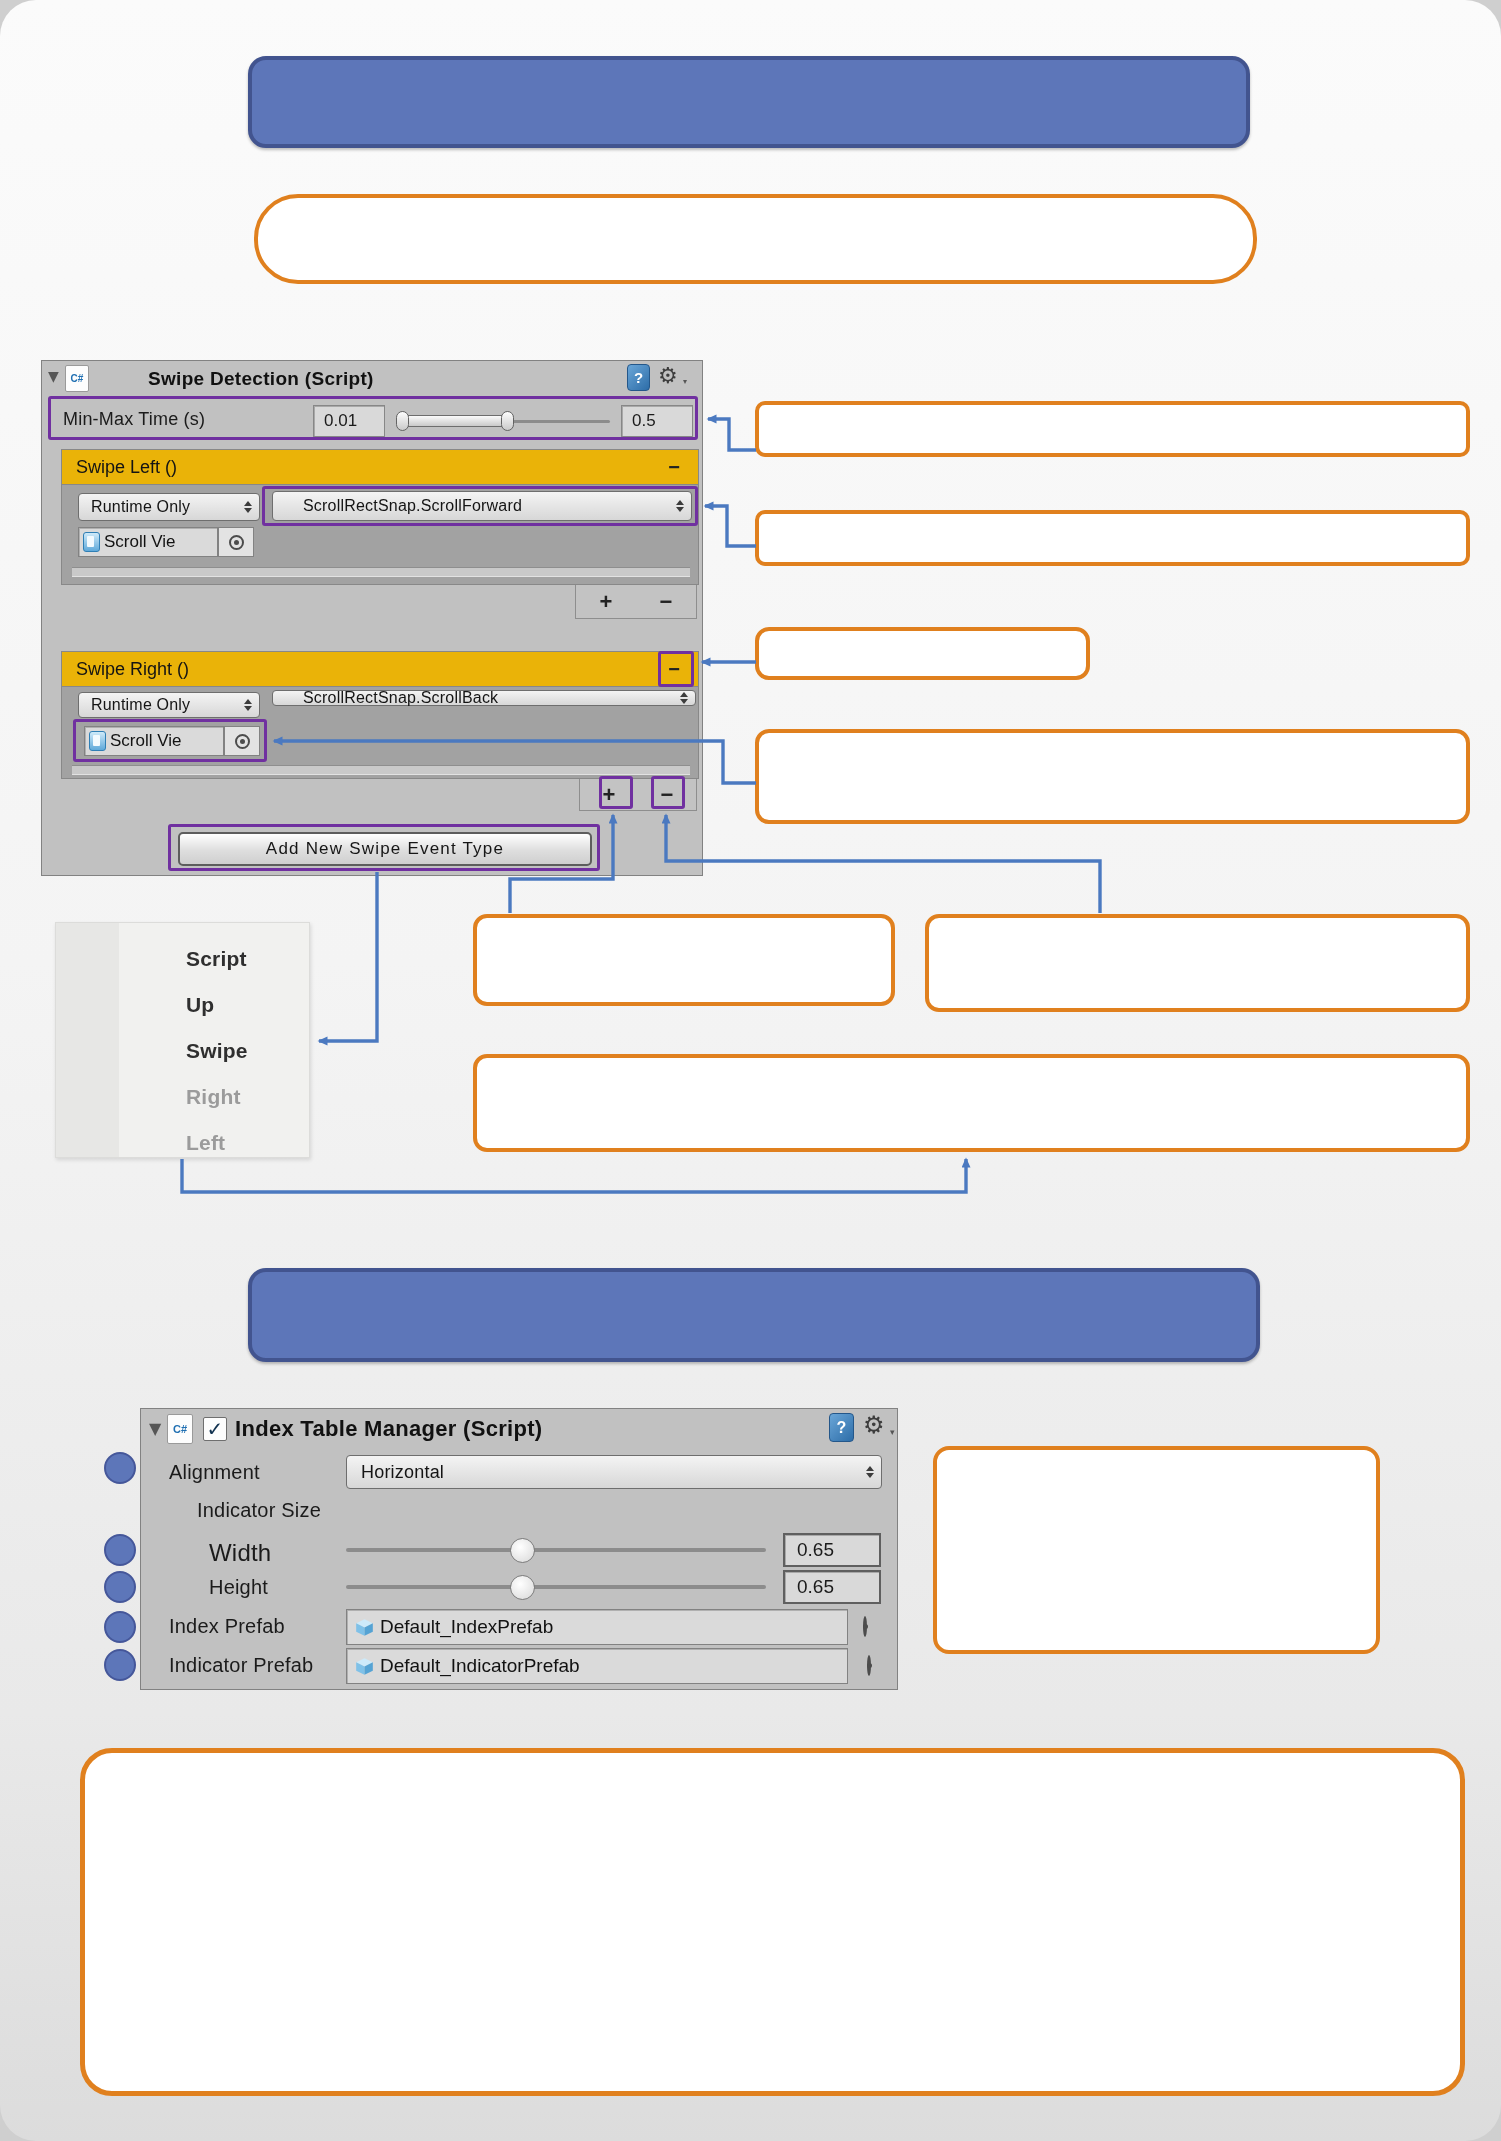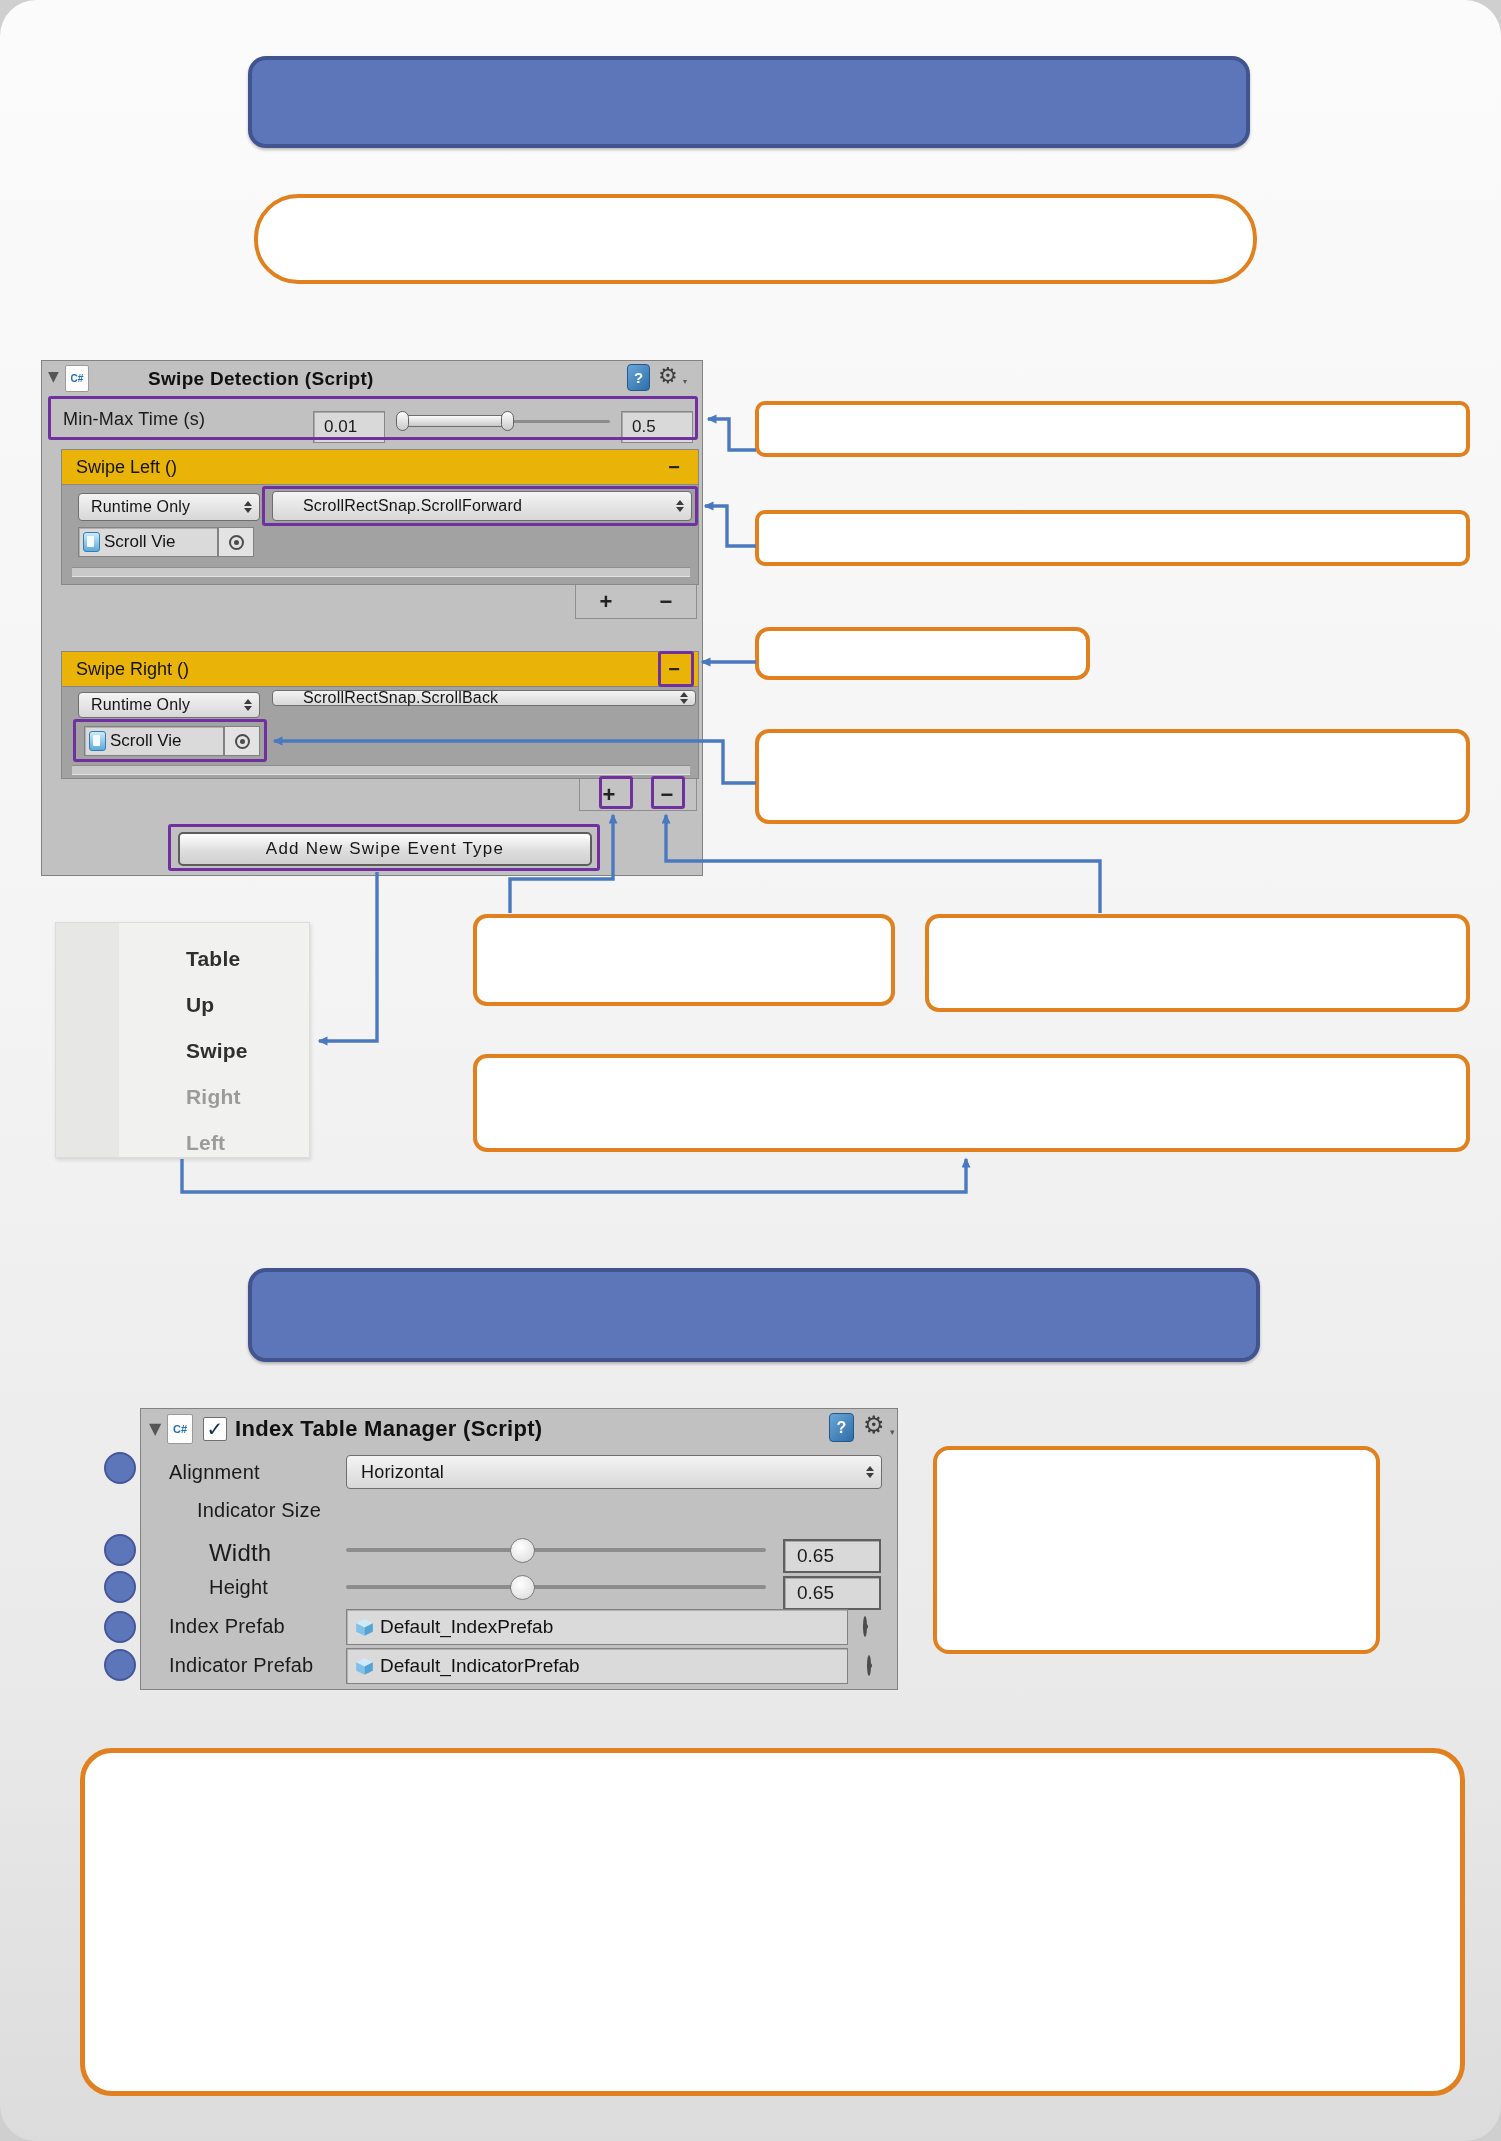--- a/index.html
+++ b/index.html
@@ -21,21 +21,21 @@
   .abs { position:absolute; }
   .foldout { color:#565656; font-family:"DejaVu Sans",sans-serif; }
   .script-icon { background:#fdfdfd; border:1px solid #9a9a9a; border-radius:2px;
                  display:flex; align-items:center; justify-content:center;
                  color:#1f6fb2; font-weight:bold; }
   .help-icon { background:linear-gradient(135deg,#6aa6d8,#2d6da8); border:1px solid #24578a; border-radius:4px;
                color:#fff; font-weight:bold; display:flex; align-items:center; justify-content:center; }
   .gear-icon { color:#3d3d3d; font-family:"DejaVu Sans",sans-serif; }
   .u-label { color:#1b1b1b; letter-spacing:.2px; }
   .u-field { background:#d9d9d9; border:1px solid #878787; box-shadow:inset 1px 1px 0 #a8a8a8;
-             color:#1b1b1b; display:flex; align-items:center;margin-top:6px; }
+             color:#1b1b1b; display:flex; align-items:center; }
   .u-dd { background:linear-gradient(180deg,#f4f4f4,#d7d7d7); border:1px solid #6e6e6e; border-radius:4px;
           display:flex; align-items:center; color:#141414; }
   .udd-label { flex:1 1 auto; white-space:nowrap; overflow:hidden; letter-spacing:.2px; }
   .udd-arrows { display:flex; flex-direction:column; align-items:center; margin:0 7px 0 4px; }
   .udd-arrows i { display:block; width:0; height:0; border-left:4px solid transparent; border-right:4px solid transparent; }
   .udd-arrows i.up { border-bottom:5px solid #3c3c3c; margin-bottom:2px; }
   .udd-arrows i.dn { border-top:5px solid #3c3c3c; }
   .ev-head { background:#eab308; border:1px solid #888; display:flex; align-items:center; color:#141414; }
   .ev-body { background:#a2a2a2; border:1px solid #888; border-top:none; }
   .ev-divider { background:#c9c9c9; border-top:1px solid #8e8e8e; border-bottom:1px solid #e2e2e2; }
@@ -195,21 +195,21 @@
   <div class="orangebox" style="left:755px;top:401px;width:715px;height:56px;border-radius:10px;"></div>
   <div class="orangebox" style="left:755px;top:510px;width:715px;height:56px;border-radius:10px;"></div>
   <div class="orangebox" style="left:755px;top:627px;width:335px;height:53px;border-radius:14px;"></div>
   <div class="orangebox" style="left:755px;top:729px;width:715px;height:95px;border-radius:14px;"></div>
   <div class="orangebox" style="left:473px;top:914px;width:422px;height:92px;border-radius:14px;"></div>
   <div class="orangebox" style="left:925px;top:914px;width:545px;height:98px;border-radius:14px;"></div>
   <div class="orangebox" style="left:473px;top:1054px;width:997px;height:98px;border-radius:14px;"></div>
 
   <div class="ctx-menu" style="left:55px;top:922px;width:255px;height:236px;">
     <div class="ctx-gutter"></div>
-    <div class="ctx-item" style="top:24px;"><span>Table</span></div>
+    <div class="ctx-item" style="top:24px;"><span>Script</span></div>
     <div class="ctx-item" style="top:70px;"><span>Up</span></div>
     <div class="ctx-item" style="top:116px;"><span>Swipe</span></div>
     <div class="ctx-item disabled" style="top:162px;"><span>Right</span></div>
     <div class="ctx-item disabled" style="top:208px;"><span>Left</span></div>
   </div>
 
   <div class="bluebox" style="left:248px;top:1268px;width:1012px;height:94px;"></div>
 
   <div class="u-panel" style="left:140px;top:1408px;width:758px;height:282px;">
     <span class="abs foldout" style="left:8px;top:10px;font-size:16px;">▼</span>

